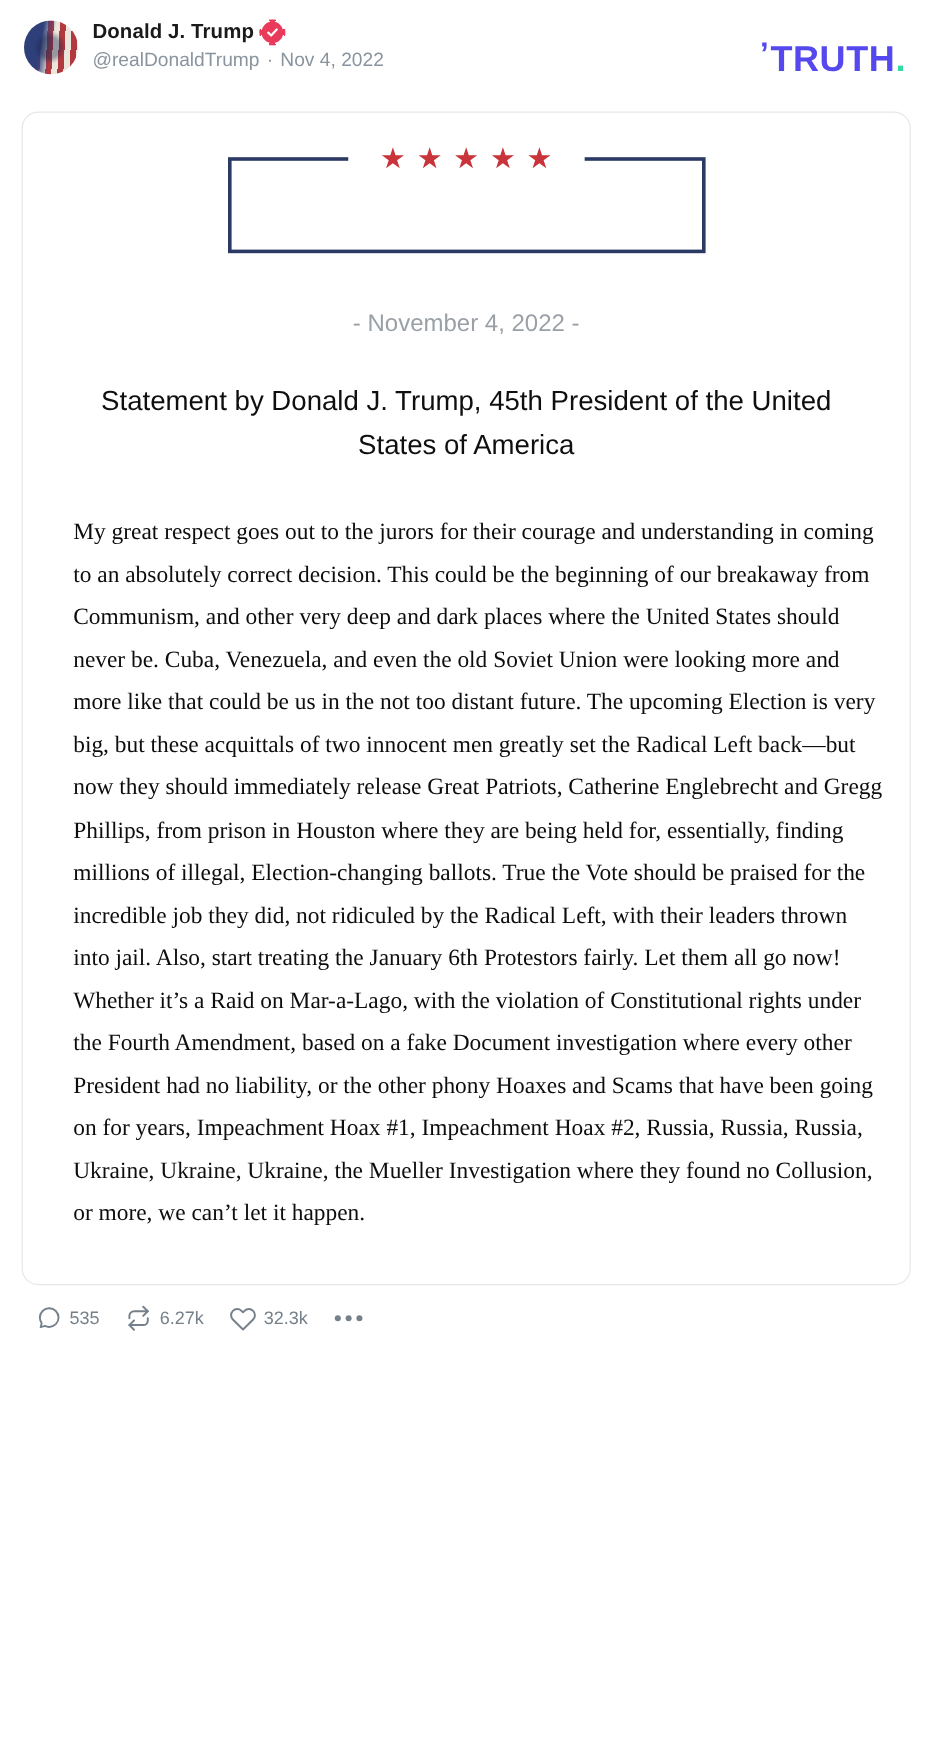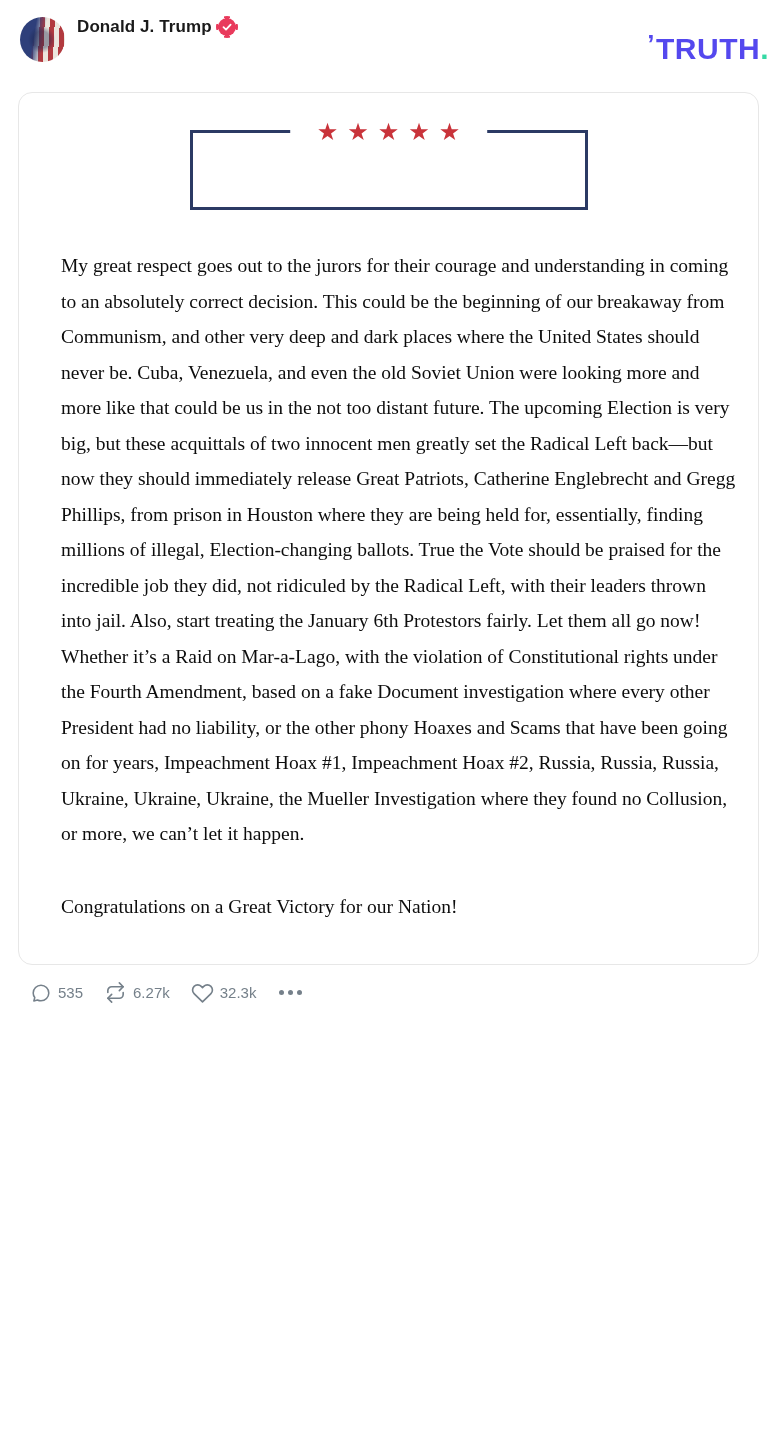--- a/index.html
+++ b/index.html
@@ -9,21 +9,21 @@
     min-height: 1454px;
     font-family: "Liberation Sans", sans-serif;
     position: relative;
     color: #111;
   }
 
   
   .post-header {
     display: flex;
     align-items: flex-start;
-    padding: 17px 6px 0 20px;
+    padding: 17px 20px 0 20px;
   }
   .avatar {
     width: 45px; height: 45px;
     border-radius: 50%;
     flex: 0 0 45px;
     background:
       radial-gradient(circle at 48% 50%, rgba(25,35,75,.40) 0 26%, rgba(25,35,75,0) 42%),
       linear-gradient(100deg, #2e3f7a 0 32%, rgba(46,63,122,0) 52%),
       repeating-linear-gradient(93deg, #b23a3f 0 5px, #ece5dc 5px 10px);
     overflow: hidden;
@@ -195,35 +195,41 @@
   <div class="avatar"></div>
   <div class="header-text">
     <div class="name-row">
       <span class="display-name">Donald J. Trump</span>
       <span class="verified-badge">
         <svg width="10" height="10" viewBox="0 0 10 10">
             <path d="M1.5 5.2 L4 7.6 L8.6 2.6" stroke="#fff" stroke-width="1.8" fill="none" stroke-linecap="round" stroke-linejoin="round"></path>
           </svg>
       </span>
     </div>
+    <div class="handle-row">
+      <span class="handle">@realDonaldTrump</span>
+      <span>·</span>
+      <span>Nov 4, 2022</span>
+    </div>
   </div>
   <div class="brand-logo"><span class="brand-quote">’</span><span>TRUTH</span><span class="brand-dot">.</span></div>
 </div>
 
 <div class="statement-card">
 
   <div class="sa-logo-box">
     <div class="sa-stars">★★★★★</div>
   </div>
 
-
+  <div class="stmt-date">- November 4, 2022 -</div>
+
+  <div class="stmt-title">Statement by Donald J. Trump, 45th President of the United States of America</div>
 
   <div class="stmt-body">
     <p>My great respect goes out to the jurors for their courage and understanding in coming to an absolutely correct decision. This could be the beginning of our breakaway from Communism, and other very deep and dark places where the United States should never be. Cuba, Venezuela, and even the old Soviet Union were looking more and more like that could be us in the not too distant future. The upcoming Election is very big, but these acquittals of two innocent men greatly set the Radical Left back—but now they should immediately release Great Patriots, Catherine Englebrecht and Gregg Phillips, from prison in Houston where they are being held for, essentially, finding millions of illegal, Election-changing ballots. True the Vote should be praised for the incredible job they did, not ridiculed by the Radical Left, with their leaders thrown into jail. Also, start treating the January 6th Protestors fairly. Let them all go now! Whether it’s a Raid on Mar-a-Lago, with the violation of Constitutional rights under the Fourth Amendment, based on a fake Document investigation where every other President had no liability, or the other phony Hoaxes and Scams that have been going on for years, Impeachment Hoax #1, Impeachment Hoax #2, Russia, Russia, Russia, Ukraine, Ukraine, Ukraine, the Mueller Investigation where they found no Collusion, or more, we can’t let it happen.</p>
-    <p class="sign-off">Congratulations on a Great Victory for our Nation!</p>
   </div>
 
 </div>
 
 <div class="engagement-bar">
 
   <div class="eng-item">
     <span>
       <svg width="22" height="22" viewBox="0 0 24 24" fill="none" stroke="#75808a" stroke-width="1.7" stroke-linecap="round" stroke-linejoin="round">
         <path d="M12 20.5c4.7 0 8.5-3.8 8.5-8.5S16.7 3.5 12 3.5 3.5 7.3 3.5 12c0 1.9.6 3.6 1.7 5l-1 3.7 3.9-1.1c1.2.6 2.5.9 3.9.9z"></path>

